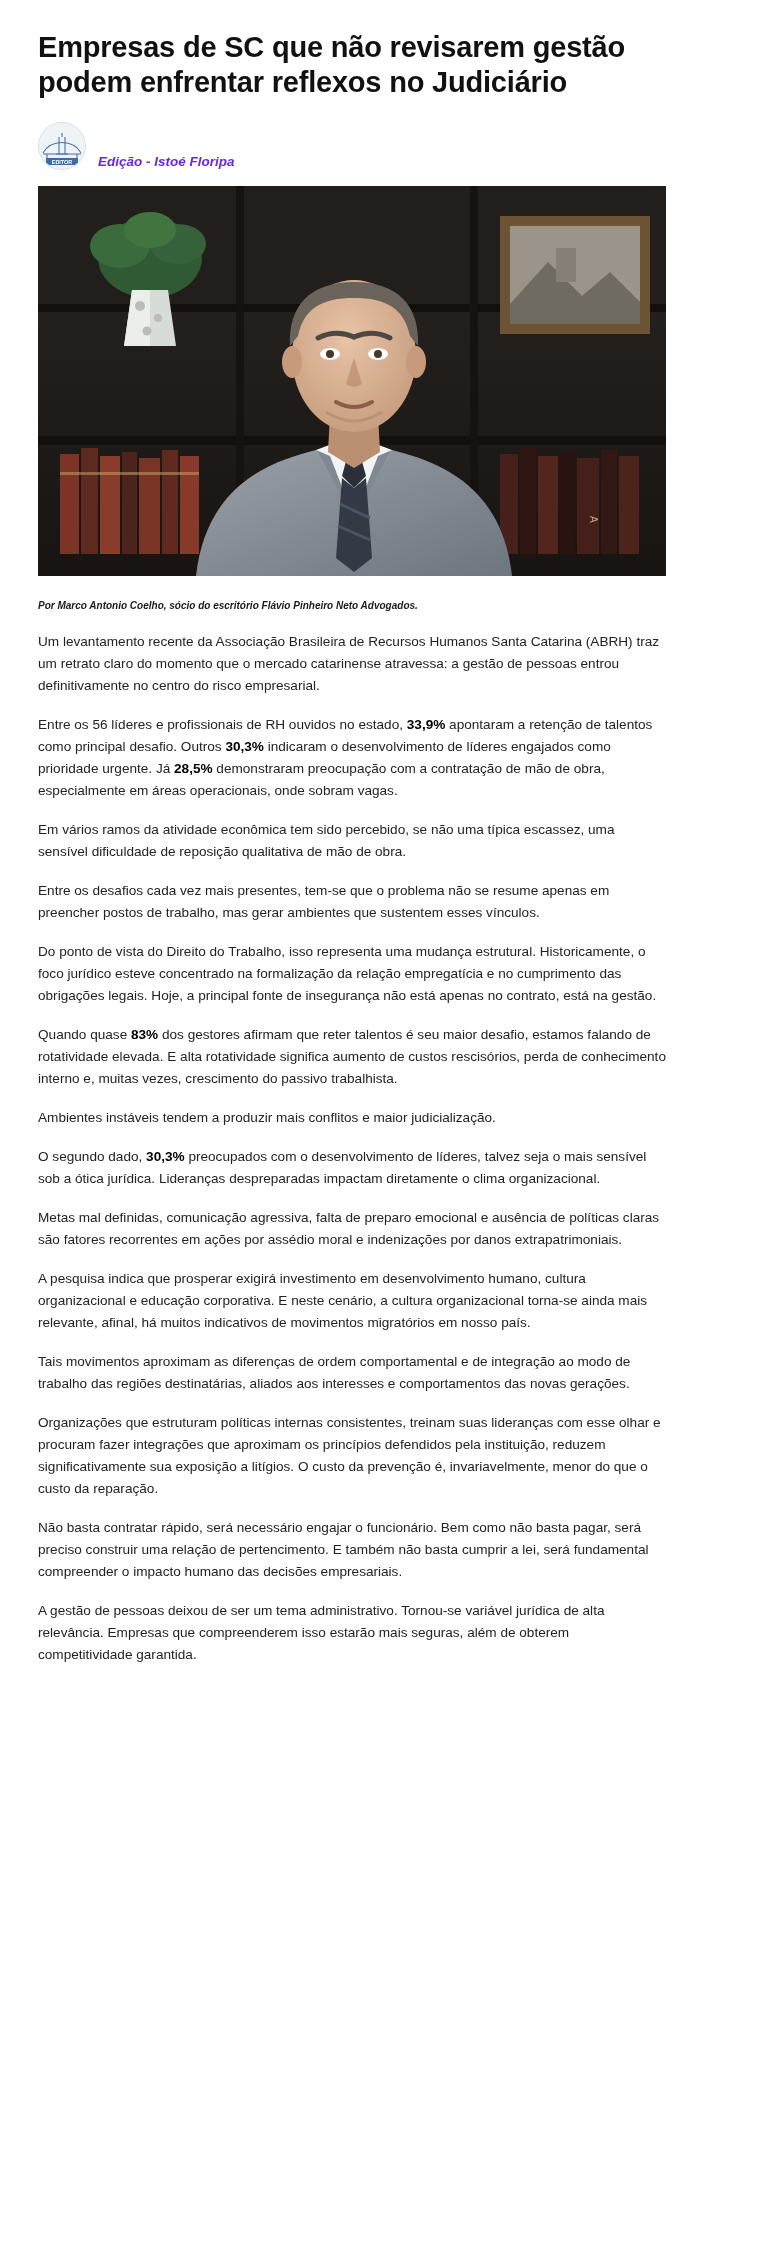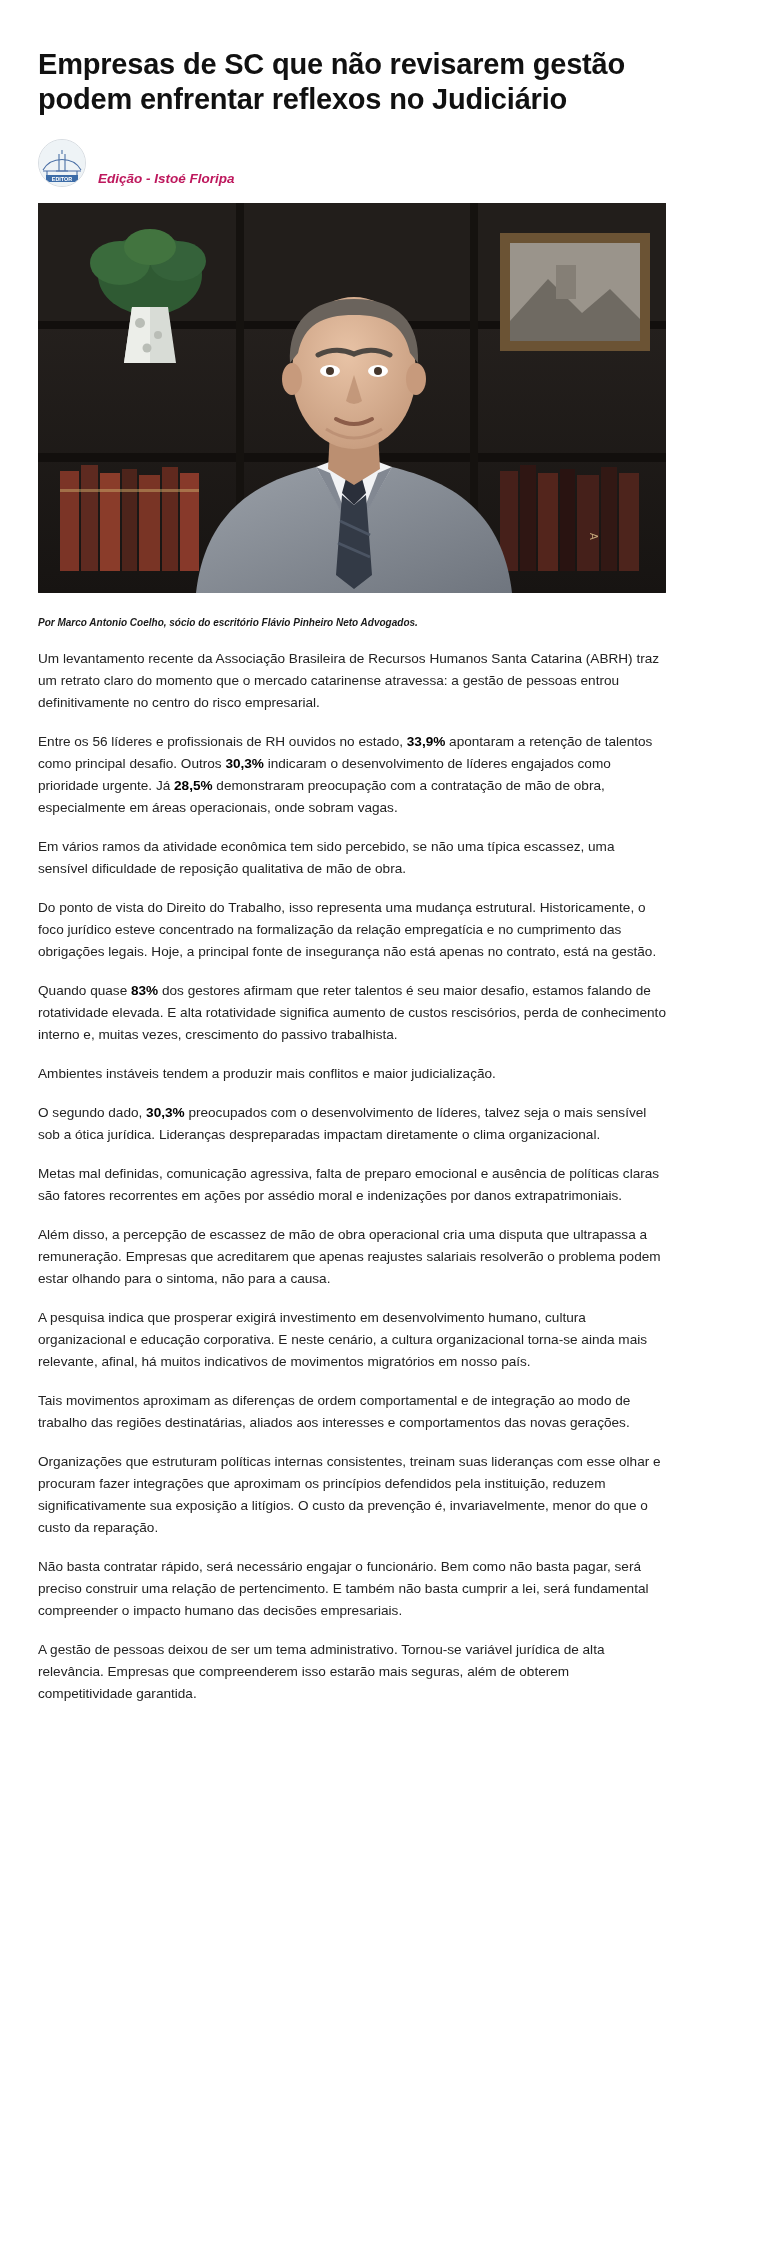--- a/index.html
+++ b/index.html
@@ -9,21 +9,21 @@
   }
   body {
     width: 780px;
     font-family: "Liberation Sans", sans-serif;
     color: #1c1c1c;
     -webkit-font-smoothing: antialiased;
   }
   .page {
     width: 704px;
     box-sizing: border-box;
-    padding: 43px 38px 40px 38px;
+    padding: 26px 38px 40px 38px;
     background: #ffffff;
   }
   .headline {
     font-size: 29px;
     line-height: 1.2;
     font-weight: bold;
     color: #111111;
     margin: 4px 0 22px 0;
     letter-spacing: -0.2px;
   }
@@ -43,21 +43,21 @@
     align-items: center;
     justify-content: center;
     flex: 0 0 auto;
     overflow: hidden;
   }
   .avatar svg { display: block; }
   .byline-name {
     font-size: 13.5px;
     font-weight: bold;
     font-style: italic;
-    color: #be185d;
+    color: #6d28d9;
     margin-top: 31px;
   }
   .hero {
     width: 100%;
     height: 390px;
     margin: 0 0 22px 0;
     position: relative;
     overflow: hidden;
     background: #1d1a18;
     border-radius: 1px;
@@ -215,26 +215,26 @@
       <rect x="0" y="0" width="704" height="390" fill="none"></rect>
     </svg>
   </div>
 
   <p class="lede">Por Marco Antonio Coelho, sócio do escritório Flávio Pinheiro Neto Advogados.</p>
 
   <div id="article-body">
       <p class="body">Um levantamento recente da Associação Brasileira de Recursos Humanos Santa Catarina (ABRH) traz um retrato claro do momento que o mercado catarinense atravessa: a gestão de pessoas entrou definitivamente no centro do risco empresarial.</p>
       <p class="body">Entre os 56 líderes e profissionais de RH ouvidos no estado, <b>33,9%</b> apontaram a retenção de talentos como principal desafio. Outros <b>30,3%</b> indicaram o desenvolvimento de líderes engajados como prioridade urgente. Já <b>28,5%</b> demonstraram preocupação com a contratação de mão de obra, especialmente em áreas operacionais, onde sobram vagas.</p>
       <p class="body">Em vários ramos da atividade econômica tem sido percebido, se não uma típica escassez, uma sensível dificuldade de reposição qualitativa de mão de obra.</p>
+      <p class="body">Entre os desafios cada vez mais presentes, tem-se que o problema não se resume apenas em preencher postos de trabalho, mas gerar ambientes que sustentem esses vínculos.</p>
       <p class="body">Do ponto de vista do Direito do Trabalho, isso representa uma mudança estrutural. Historicamente, o foco jurídico esteve concentrado na formalização da relação empregatícia e no cumprimento das obrigações legais. Hoje, a principal fonte de insegurança não está apenas no contrato, está na gestão.</p>
       <p class="body">Quando quase <b>83%</b> dos gestores afirmam que reter talentos é seu maior desafio, estamos falando de rotatividade elevada. E alta rotatividade significa aumento de custos rescisórios, perda de conhecimento interno e, muitas vezes, crescimento do passivo trabalhista.</p>
       <p class="body">Ambientes instáveis tendem a produzir mais conflitos e maior judicialização.</p>
       <p class="body">O segundo dado, <b>30,3%</b> preocupados com o desenvolvimento de líderes, talvez seja o mais sensível sob a ótica jurídica. Lideranças despreparadas impactam diretamente o clima organizacional.</p>
       <p class="body">Metas mal definidas, comunicação agressiva, falta de preparo emocional e ausência de políticas claras são fatores recorrentes em ações por assédio moral e indenizações por danos extrapatrimoniais.</p>
-      <p class="body">Além disso, a percepção de escassez de mão de obra operacional cria uma disputa que ultrapassa a remuneração. Empresas que acreditarem que apenas reajustes salariais resolverão o problema podem estar olhando para o sintoma, não para a causa.</p>
       <p class="body">A pesquisa indica que prosperar exigirá investimento em desenvolvimento humano, cultura organizacional e educação corporativa. E neste cenário, a cultura organizacional torna-se ainda mais relevante, afinal, há muitos indicativos de movimentos migratórios em nosso país.</p>
       <p class="body">Tais movimentos aproximam as diferenças de ordem comportamental e de integração ao modo de trabalho das regiões destinatárias, aliados aos interesses e comportamentos das novas gerações.</p>
       <p class="body">Organizações que estruturam políticas internas consistentes, treinam suas lideranças com esse olhar e procuram fazer integrações que aproximam os princípios defendidos pela instituição, reduzem significativamente sua exposição a litígios. O custo da prevenção é, invariavelmente, menor do que o custo da reparação.</p>
       <p class="body">Não basta contratar rápido, será necessário engajar o funcionário. Bem como não basta pagar, será preciso construir uma relação de pertencimento. E também não basta cumprir a lei, será fundamental compreender o impacto humano das decisões empresariais.</p>
       <p class="body last">A gestão de pessoas deixou de ser um tema administrativo. Tornou-se variável jurídica de alta relevância. Empresas que compreenderem isso estarão mais seguras, além de obterem competitividade garantida.</p>
     </div>
 
 </div>
 
 </body></html>

